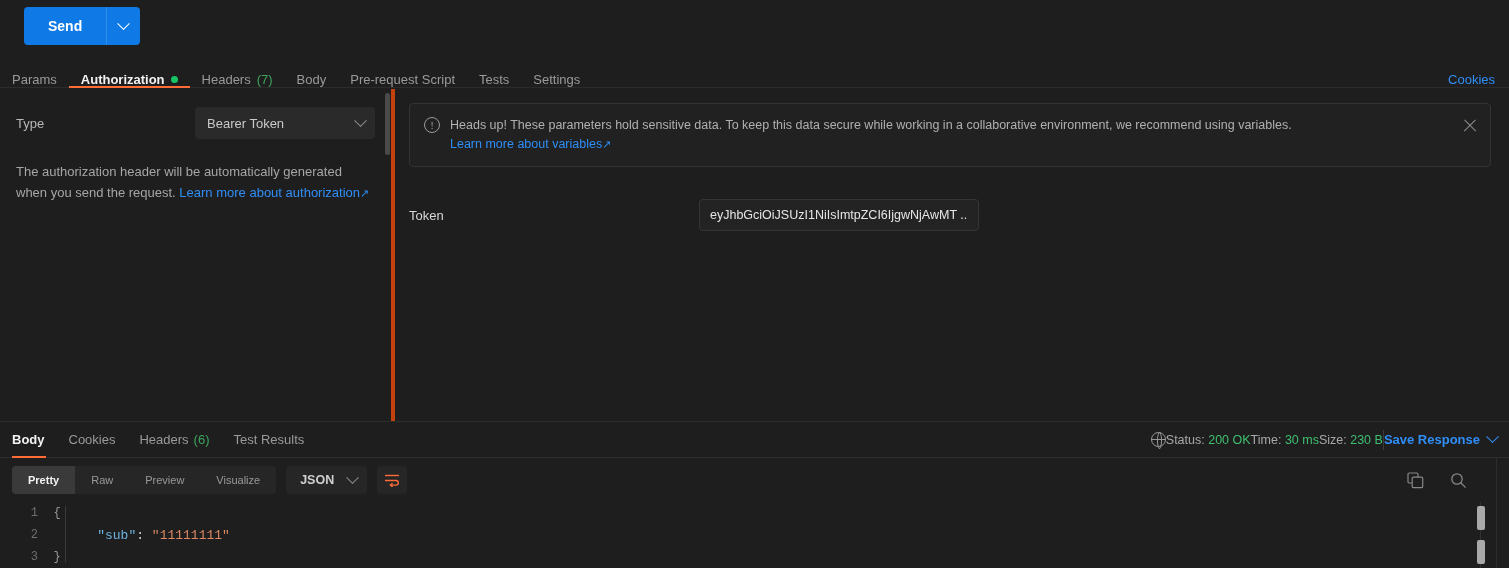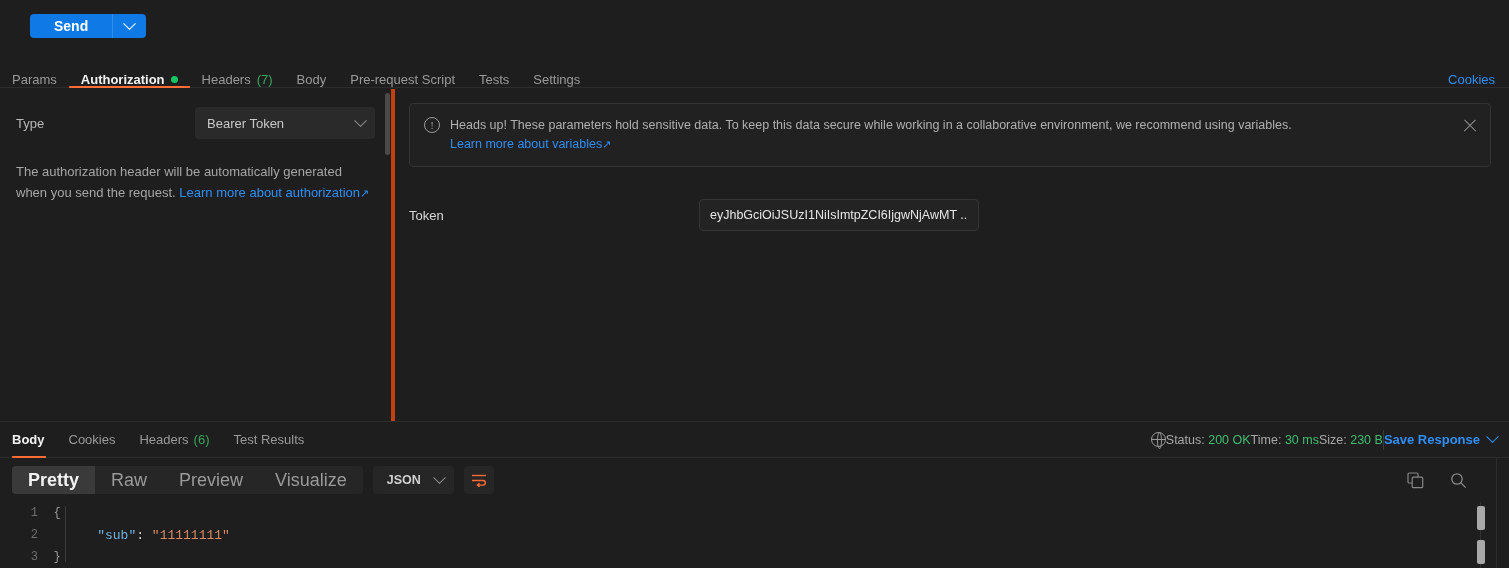--- a/index.html
+++ b/index.html
@@ -37,21 +37,21 @@
   .method-label { font-size: 13px; font-weight: 700; color: #f2f2f2; letter-spacing: .2px; }
   .chev { width: 9px; height: 9px; border-right: 1.4px solid #8a8a8a; border-bottom: 1.4px solid #8a8a8a;
           transform: rotate(45deg) translate(-2px,-2px); }
   .url-input {
     flex: 1; height: 100%;
     background: transparent; border: 0; outline: none;
     color: #e8e8e8; font-size: 13.5px;
     font-family: "Liberation Sans", sans-serif;
     padding: 0 14px;
   }
-  .send-group { display: flex; margin-left: 18px; height: 24px; }
+  .send-group { display: flex; margin-left: 12px; height: 38px; }
   .send-btn {
     background: #0f7ae5; color: #fff;
     border: 0; border-radius: 4px 0 0 4px;
     padding: 0 24px; font-size: 14px; font-weight: 700;
     cursor: pointer; font-family: "Liberation Sans", sans-serif;
   }
   .send-caret {
     background: #0f7ae5; border: 0; border-left: 1px solid #2f8ce9;
     border-radius: 0 4px 4px 0; width: 34px;
     display: flex; align-items: center; justify-content: center;
@@ -206,21 +206,21 @@
   .view-bar {
     position: absolute; left: 0; top: 458px;
     width: 1509px; height: 44px;
     display: flex; align-items: center; padding: 0 12px;
   }
   .seg {
     display: flex; background: #262626; border-radius: 4px; height: 28px; overflow: hidden;
   }
   .seg-item {
     display: flex; align-items: center; padding: 0 16px;
-    font-size: 18px; color: #9a9a9a; cursor: pointer;
+    font-size: 11px; color: #9a9a9a; cursor: pointer;
   }
   .seg-item.active { background: #3a3a3a; color: #f2f2f2; font-weight: 700; }
   .fmt-dd {
     margin-left: 10px; height: 28px; background: #262626; border-radius: 4px;
     display: flex; align-items: center; gap: 14px; padding: 0 10px 0 14px;
     font-size: 12.5px; color: #d0d0d0; font-weight: 700; cursor: pointer;
   }
   .wrap-btn {
     margin-left: 10px; width: 30px; height: 28px; background: #262626;
     border-radius: 4px; display: flex; align-items: center; justify-content: center;

